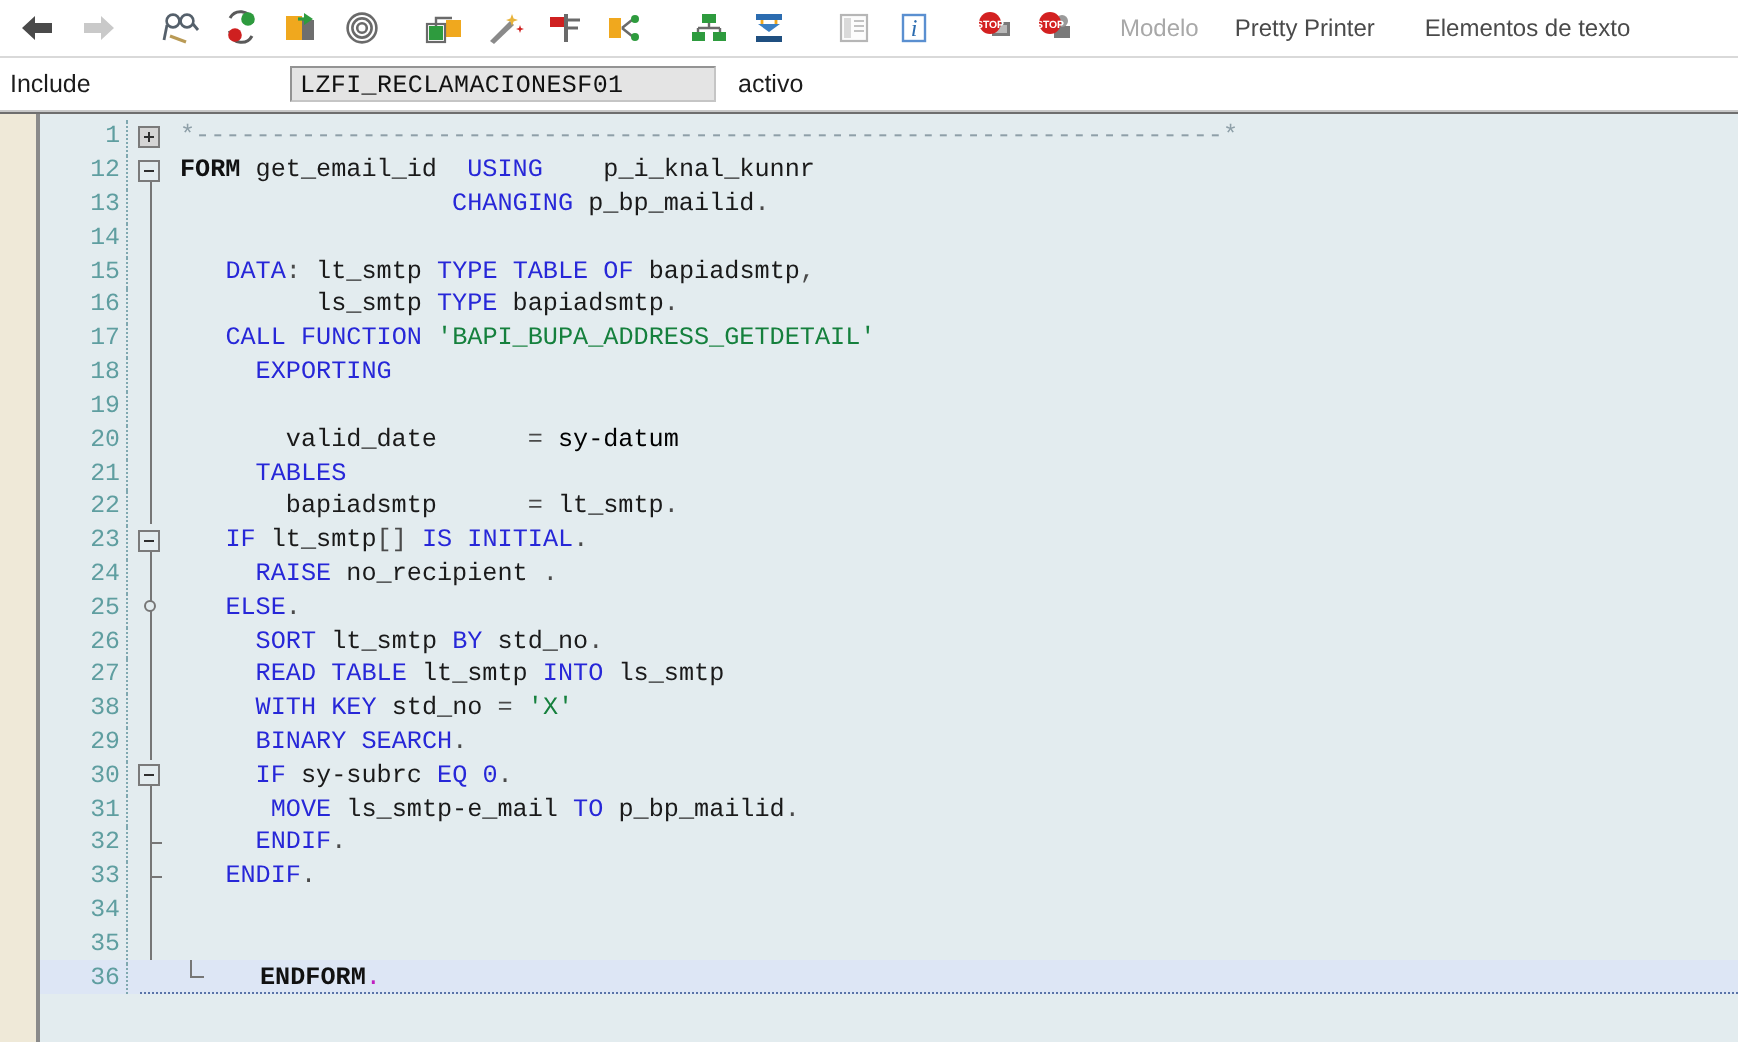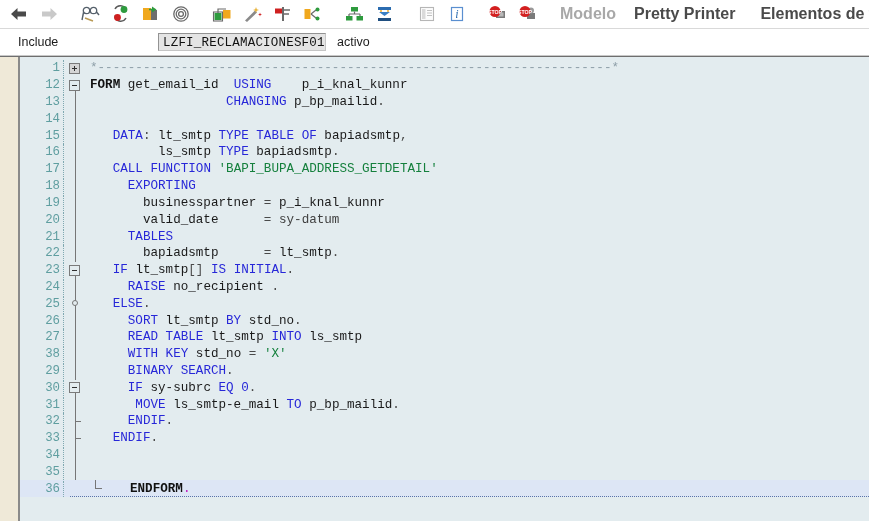--- a/index.html
+++ b/index.html
@@ -30,48 +30,47 @@
     width: 30px;
     height: 26px;
     display: flex;
     align-items: center;
     justify-content: center;
     flex: 0 0 auto;
   }
   .tb-gap { width: 12px; flex: 0 0 auto; }
   .tb-gap-sm { width: 7px; flex: 0 0 auto; }
   .tb-text {
-    font-size: 16px;
+    font-size: 12px;
     color: #4a4a4a;
     padding: 0 9px;
     white-space: nowrap;
     flex: 0 0 auto;
-    font-weight: bold;
   }
   .tb-text.disabled { color: #a8a8a8; }
 
   
   .hdr {
     position: relative;
     height: 27px;
     background: #ffffff;
     display: flex;
     align-items: center;
     box-sizing: border-box;
     border-bottom: 1px solid #c8c8c8;
   }
   .hdr-label {
     font-size: 12.5px;
     color: #1c1c1c;
-    margin-left: 18px;
+    margin-left: 5px;
     width: 140px;
     flex: 0 0 auto;
   }
   .hdr-field {
-    width: 168px;
+    width: 213px;
     height: 18px;
     background: #e4e4e4;
     border: 1px solid #939393;
     border-right-color: #c5c5c5;
     border-bottom-color: #c5c5c5;
     font-family: "Liberation Mono", monospace;
     font-size: 12.5px;
     color: #111111;
     line-height: 18px;
     padding: 0 4px;
@@ -231,21 +230,21 @@
     background: #767676;
   }
 
   .code { flex: 1 1 auto; padding-left: 2px; }
 
   
   .kw   { color: #2727d8; }
   .id   { color: #1a1a1a; }
   .str  { color: #15803d; }
   .num  { color: #2727d8; }
-  .sys  { color: #404040; margin-top: 31px; }
+  .sys  { color: #000000; margin-top: 31px; }
   .cmt  { color: #8e9fa8; }
   .pun  { color: #4a4a4a; }
   .form { color: #111111; font-weight: bold; text-align: right; }
   .dot-m { color: #c020c0; }
 </style>
 </head>
 <body>
 
 <div class="toolbar">
 
@@ -415,21 +414,21 @@
   <div class="margin-sep"></div>
   <div class="code-pane" id="codePane">
       <div class="row"><div class="gutter">1</div><div class="fold"><span class="box plus"></span></div><div class="code"><span class="cmt">*--------------------------------------------------------------------*</span></div></div>
       <div class="row"><div class="gutter">12</div><div class="fold"><span class="vline half-top"></span><span class="box"></span></div><div class="code"><span class="form">FORM</span><span class="id"> </span><span class="id">get_email_id</span><span class="id">  </span><span class="kw">USING</span><span class="id">    </span><span class="id">p_i_knal_kunnr</span></div></div>
       <div class="row"><div class="gutter">13</div><div class="fold"><span class="vline"></span></div><div class="code"><span class="id">                  </span><span class="kw">CHANGING</span><span class="id"> </span><span class="id">p_bp_mailid</span><span class="pun">.</span></div></div>
       <div class="row"><div class="gutter">14</div><div class="fold"><span class="vline"></span></div><div class="code"></div></div>
       <div class="row"><div class="gutter">15</div><div class="fold"><span class="vline"></span></div><div class="code"><span class="id">   </span><span class="kw">DATA</span><span class="pun">: </span><span class="id">lt_smtp</span><span class="id"> </span><span class="kw">TYPE</span><span class="id"> </span><span class="kw">TABLE</span><span class="id"> </span><span class="kw">OF</span><span class="id"> </span><span class="id">bapiadsmtp</span><span class="pun">,</span></div></div>
       <div class="row"><div class="gutter">16</div><div class="fold"><span class="vline"></span></div><div class="code"><span class="id">         </span><span class="id">ls_smtp</span><span class="id"> </span><span class="kw">TYPE</span><span class="id"> </span><span class="id">bapiadsmtp</span><span class="pun">.</span></div></div>
       <div class="row"><div class="gutter">17</div><div class="fold"><span class="vline"></span></div><div class="code"><span class="id">   </span><span class="kw">CALL</span><span class="id"> </span><span class="kw">FUNCTION</span><span class="id"> </span><span class="str">'BAPI_BUPA_ADDRESS_GETDETAIL'</span></div></div>
       <div class="row"><div class="gutter">18</div><div class="fold"><span class="vline"></span></div><div class="code"><span class="id">     </span><span class="kw">EXPORTING</span></div></div>
-      <div class="row"><div class="gutter">19</div><div class="fold"><span class="vline"></span></div><div class="code"><span class="id">       </span><span class="id">businesspartner</span><span class="pun"> = </span><span class="id">p_i_knal_kunnr</span></div></div>
+      <div class="row"><div class="gutter">19</div><div class="fold"><span class="vline"></span></div></div>
       <div class="row"><div class="gutter">20</div><div class="fold"><span class="vline"></span></div><div class="code"><span class="id">       </span><span class="id">valid_date</span><span class="pun">      = </span><span class="sys">sy-datum</span></div></div>
       <div class="row"><div class="gutter">21</div><div class="fold"><span class="vline"></span></div><div class="code"><span class="id">     </span><span class="kw">TABLES</span></div></div>
       <div class="row"><div class="gutter">22</div><div class="fold"><span class="vline"></span></div><div class="code"><span class="id">       </span><span class="id">bapiadsmtp</span><span class="pun">      = </span><span class="id">lt_smtp</span><span class="pun">.</span></div></div>
       <div class="row"><div class="gutter">23</div><div class="fold"><span class="vline half-top"></span><span class="box"></span></div><div class="code"><span class="id">   </span><span class="kw">IF</span><span class="id"> </span><span class="id">lt_smtp</span><span class="pun">[]</span><span class="id"> </span><span class="kw">IS</span><span class="id"> </span><span class="kw">INITIAL</span><span class="pun">.</span></div></div>
       <div class="row"><div class="gutter">24</div><div class="fold"><span class="vline"></span></div><div class="code"><span class="id">     </span><span class="kw">RAISE</span><span class="id"> </span><span class="id">no_recipient</span><span class="pun"> .</span></div></div>
       <div class="row"><div class="gutter">25</div><div class="fold"><span class="vline"></span><span class="dot"></span></div><div class="code"><span class="id">   </span><span class="kw">ELSE</span><span class="pun">.</span></div></div>
       <div class="row"><div class="gutter">26</div><div class="fold"><span class="vline"></span></div><div class="code"><span class="id">     </span><span class="kw">SORT</span><span class="id"> </span><span class="id">lt_smtp</span><span class="id"> </span><span class="kw">BY</span><span class="id"> </span><span class="id">std_no</span><span class="pun">.</span></div></div>
       <div class="row"><div class="gutter">27</div><div class="fold"><span class="vline"></span></div><div class="code"><span class="id">     </span><span class="kw">READ</span><span class="id"> </span><span class="kw">TABLE</span><span class="id"> </span><span class="id">lt_smtp</span><span class="id"> </span><span class="kw">INTO</span><span class="id"> </span><span class="id">ls_smtp</span></div></div>
       <div class="row"><div class="gutter">38</div><div class="fold"><span class="vline"></span></div><div class="code"><span class="id">     </span><span class="kw">WITH</span><span class="id"> </span><span class="kw">KEY</span><span class="id"> </span><span class="id">std_no</span><span class="pun"> = </span><span class="str">'X'</span></div></div>
       <div class="row"><div class="gutter">29</div><div class="fold"><span class="vline"></span></div><div class="code"><span class="id">     </span><span class="kw">BINARY</span><span class="id"> </span><span class="kw">SEARCH</span><span class="pun">.</span></div></div>

